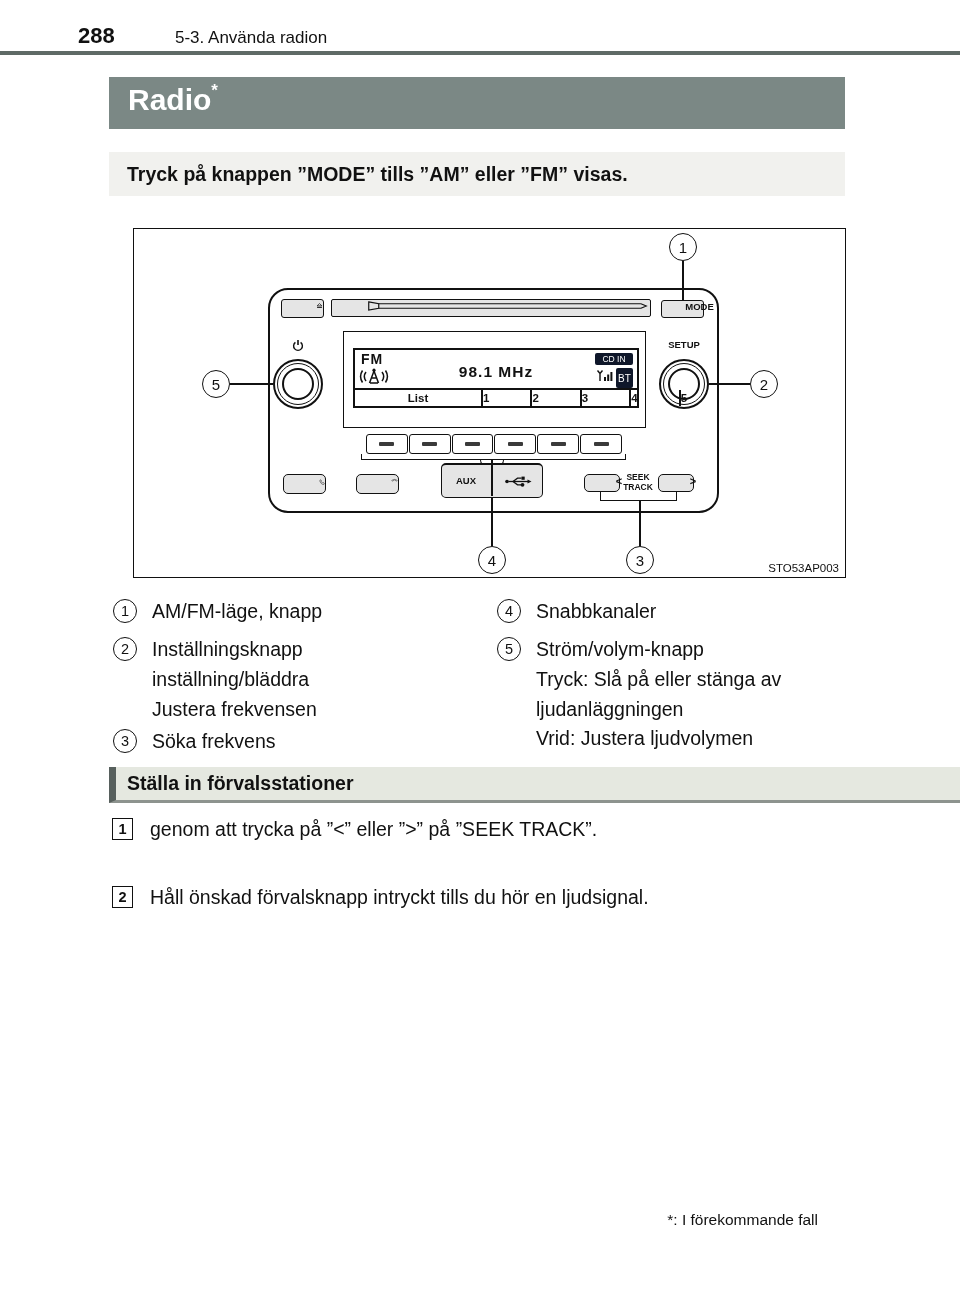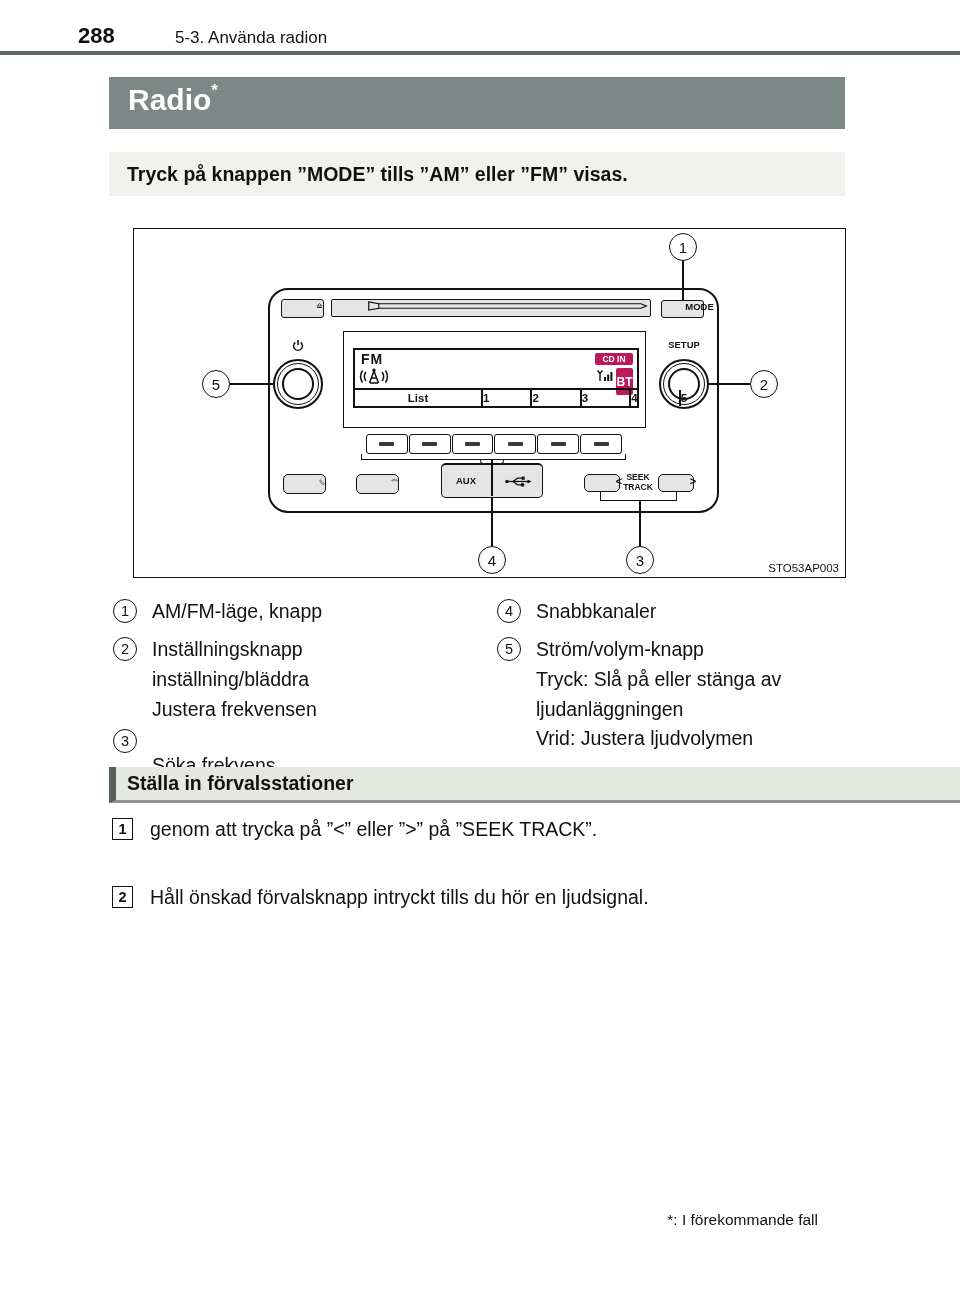--- a/index.html
+++ b/index.html
@@ -28,21 +28,21 @@
       align-items:center;justify-content:center;font-size:15px;line-height:1;}
   .vline{width:1.5px;background:#111;}
   .hline{height:1.5px;background:#111;}
   .bracket-up{border-left:1.5px solid #111;border-right:1.5px solid #111;border-bottom:1.5px solid #111;}
   .notch{border:1.5px solid #111;border-top:none;border-radius:0 0 10px 10px;}
   .knob-o{border:2px solid #111;border-radius:50%;}
   .knob-m{border:1.2px solid #111;border-radius:50%;}
   .knob-i{border:2px solid #111;border-radius:50%;}
   .disp-bezel{border:1.5px solid #111;}
   .disp-inner{border:2px solid #111;}
-  .badge{background:#be185d;color:#fff;font-weight:bold;border-radius:2px;
+  .badge{background:#0f172a;color:#fff;font-weight:normal;border-radius:2px;
          display:flex;align-items:center;justify-content:center;}
   .seg{font-weight:bold;letter-spacing:1px;}
   .disp-row{display:flex;border-top:2px solid #111;height:18px;}
   .disp-cell{display:flex;align-items:center;justify-content:center;
              font-weight:bold;font-size:11.5px;border-left:2px solid #111;flex:1;margin-left:41px;}
   .disp-cell:first-child{border-left:none;flex:0 0 44px;}
   .preset-row{display:flex;gap:1px;}
   .preset{flex:1;border:1.5px solid #111;border-radius:3px;display:flex;
           align-items:center;justify-content:center;background:#fff;}
   .preset .dash{width:15px;height:3.5px;background:#3a3a3a;border-radius:1px;}
@@ -132,32 +132,33 @@
     <div class="abs" style="left:3px;top:17px;">
       <svg width="32" height="19" viewBox="0 0 32 19">
         <g stroke="#111" stroke-width="1.5" fill="none">
           <path d="M16 4 L11.5 16 M16 4 L20.5 16 M13.2 11 H18.8 M12 16 H20"></path>
           <path d="M8 5 a7.5 7.5 0 0 0 0 9 M4.5 3.5 a11 11 0 0 0 0 12"></path>
           <path d="M24 5 a7.5 7.5 0 0 1 0 9 M27.5 3.5 a11 11 0 0 1 0 12"></path>
         </g>
         <circle cx="16" cy="3.2" r="1.6" fill="#111"></circle>
       </svg>
     </div>
+    <div class="abs seg" style="left:0;top:13px;width:282px;text-align:center;font-size:15.5px;">98.1 MHz</div>
     <div class="abs badge" style="right:4px;top:3px;width:38px;height:12px;font-size:8.5px;">CD IN</div>
     <div class="abs" style="right:24px;top:18px;">
       <svg width="18" height="13" viewBox="0 0 18 13">
         <g stroke="#111" stroke-width="1.4" fill="none">
           <path d="M2.5 1.5 L5 4.5 M7.5 1.5 L5 4.5 M5 4.5 V12"></path>
         </g>
         <rect x="9" y="8" width="2" height="4" fill="#111"></rect>
         <rect x="12.2" y="5.5" width="2" height="6.5" fill="#111"></rect>
         <rect x="15.4" y="3" width="2" height="9" fill="#111"></rect>
       </svg>
     </div>
-    <div class="abs badge" style="right:4px;top:18px;width:17px;height:27px;font-size:12px;">BT</div>
+    <div class="abs badge" style="right:4px;top:18px;width:17px;height:20px;font-size:10px;">BT</div>
     <div class="abs disp-row" style="left:0;bottom:0;width:282px;">
       <div class="disp-cell">List</div>
       <div class="disp-cell">1</div>
       <div class="disp-cell">2</div>
       <div class="disp-cell">3</div>
       <div class="disp-cell">4</div>
       <div class="disp-cell">5</div>
     </div>
   </div>
 
@@ -233,21 +234,21 @@
   <div class="abs fig-code" style="right:6px;bottom:3px;">STO53AP003</div>
 </div>
 
 <div class="abs leg-co" style="left:113px;top:599px;">1</div>
 <div class="abs leg-txt" style="left:152px;top:600px;">AM/FM-läge, knapp</div>
 <div class="abs leg-co" style="left:113px;top:637px;">2</div>
 <div class="abs leg-txt" style="left:152px;top:638px;">Inställningsknapp</div>
 <div class="abs leg-txt" style="left:152px;top:668px;">inställning/bläddra</div>
 <div class="abs leg-txt" style="left:152px;top:698px;">Justera frekvensen</div>
 <div class="abs leg-co" style="left:113px;top:729px;">3</div>
-<div class="abs leg-txt" style="left:152px;top:754px;">Söka frekvens</div>
+<div class="abs leg-txt" style="left:152px;top:730px;">Söka frekvens</div>
 
 <div class="abs leg-co" style="left:497px;top:599px;">4</div>
 <div class="abs leg-txt" style="left:536px;top:600px;">Snabbkanaler</div>
 <div class="abs leg-co" style="left:497px;top:637px;">5</div>
 <div class="abs leg-txt" style="left:536px;top:638px;">Ström/volym-knapp</div>
 <div class="abs leg-txt" style="left:536px;top:668px;">Tryck: Slå på eller stänga av</div>
 <div class="abs leg-txt" style="left:536px;top:698px;">ljudanläggningen</div>
 <div class="abs leg-txt" style="left:536px;top:727px;">Vrid: Justera ljudvolymen</div>
 
 <div class="abs sec-hdr" style="left:109px;top:767px;width:860px;height:36px;">

